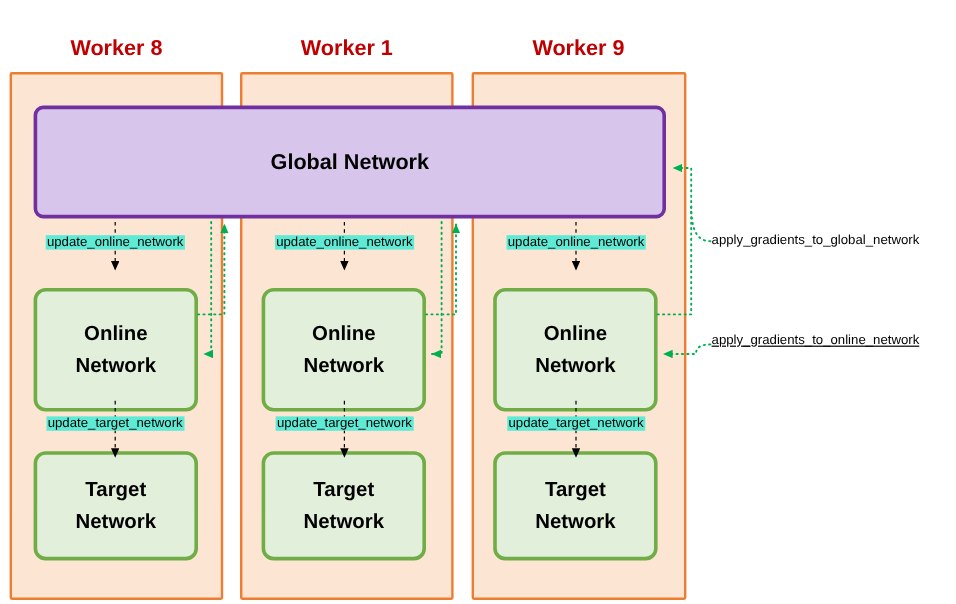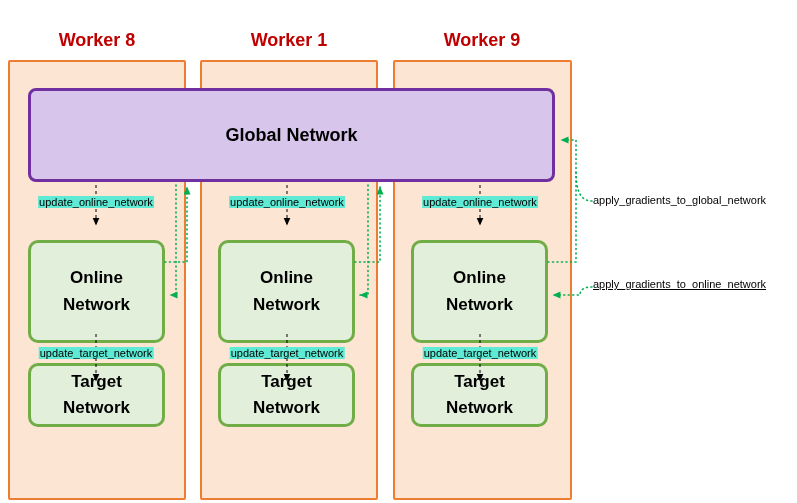--- a/index.html
+++ b/index.html
@@ -46,21 +46,21 @@
     border: 3px solid #70ad47;
     border-radius: 10px;
     display: flex; align-items: center; justify-content: center;
     text-align: center;
     font-weight: bold; font-size: 17px; color: #000;
     line-height: 1.55;
     z-index: 1;
   }
   .net-box span { display: inline-block; max-width: 95px; }
   .online { top: 228px; height: 103px; margin-top: 12px; }
-  .target { top: 363px; height: 64px; }
+  .target { top: 376px; height: 91px; }
   .flow-label {
     position: absolute;
     transform: translateX(-50%);
     font-size: 11px;
     color: #000;
     background: #5eead4;
     padding: 0 1px;
     white-space: nowrap;
     z-index: 3;
   }

